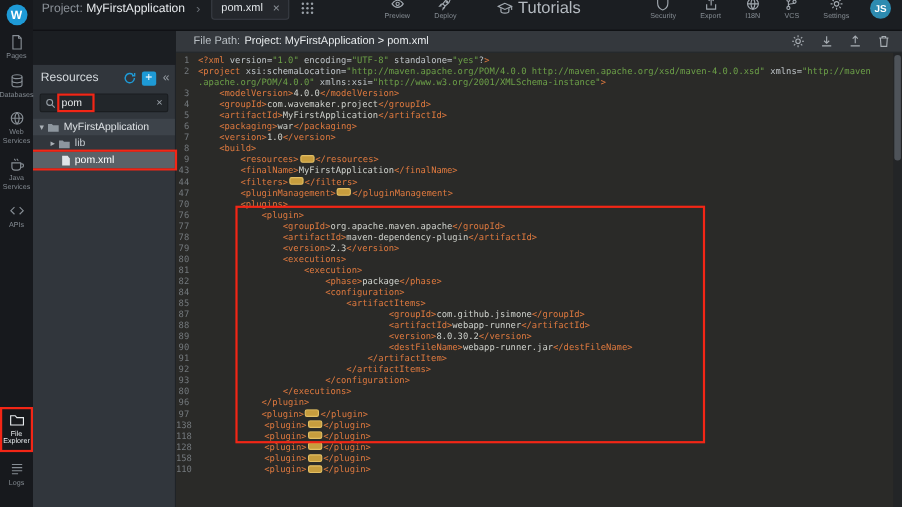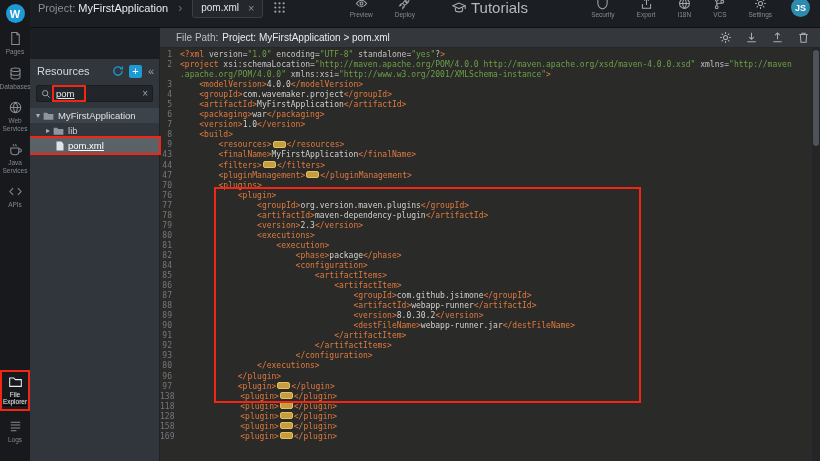--- a/index.html
+++ b/index.html
@@ -70,21 +70,21 @@
   .tag { color:var(--syntax_tag,#e07a3f); }
   .attr { color:var(--syntax_attr,#bfc5c9); }
   .str { color:var(--syntax_string,#6ca048); }
   .txt { color:var(--syntax_text,#cfd2cd); }
   .fold { display:inline-block; width:13px; height:7px; background:var(--fold_marker,#c79d3e); border:1px solid #e3bf63; border-radius:2px; vertical-align:middle; margin:0 1px 1px; cursor:pointer; }
 
   .vscroll { position:absolute; right:0; top:0; bottom:0; width:8px; background:#232527; }
   .vthumb { position:absolute; top:2px; left:1px; width:6px; height:96px; background:#4e5359; border-radius:3px; }
 
   
-  .annotated { outline:2px solid var(--annotation_red,#f32616);text-decoration:underline; }
+  .annotated { outline:2px solid var(--annotation_red,#f32616); }
   .annot-plugin { position:absolute; left:54px; top:139px; width:427px; height:216px; border:2px solid var(--annotation_red,#f32616); pointer-events:none; z-index:6; }
 </style>
 </head>
 <body>
 
 <div class="app">
 
   <nav class="sidebar">
     <div class="logo">
         <span>W</span>
@@ -342,21 +342,21 @@
           <div class="code-line">
             <span class="ln">70</span>
             <span class="lt"><span class="txt">        </span><span class="tag">&lt;plugins</span><span class="tag">&gt;</span></span>
           </div>
           <div class="code-line">
             <span class="ln">76</span>
             <span class="lt"><span class="txt">            </span><span class="tag">&lt;plugin</span><span class="tag">&gt;</span></span>
           </div>
           <div class="code-line">
             <span class="ln">77</span>
-            <span class="lt"><span class="txt">                </span><span class="tag">&lt;groupId</span><span class="tag">&gt;</span><span class="txt">org.version.maven.plugins</span><span class="tag">&lt;/groupId</span><span class="tag">&gt;</span></span>
+            <span class="lt"><span class="txt">                </span><span class="tag">&lt;groupId</span><span class="tag">&gt;</span><span class="txt">org.apache.maven.apache</span><span class="tag">&lt;/groupId</span><span class="tag">&gt;</span></span>
           </div>
           <div class="code-line">
             <span class="ln">78</span>
             <span class="lt"><span class="txt">                </span><span class="tag">&lt;artifactId</span><span class="tag">&gt;</span><span class="txt">maven-dependency-plugin</span><span class="tag">&lt;/artifactId</span><span class="tag">&gt;</span></span>
           </div>
           <div class="code-line">
             <span class="ln">79</span>
             <span class="lt"><span class="txt">                </span><span class="tag">&lt;version</span><span class="tag">&gt;</span><span class="txt">2.3</span><span class="tag">&lt;/version</span><span class="tag">&gt;</span></span>
           </div>
           <div class="code-line">
@@ -373,24 +373,20 @@
           </div>
           <div class="code-line">
             <span class="ln">84</span>
             <span class="lt"><span class="txt">                        </span><span class="tag">&lt;configuration</span><span class="tag">&gt;</span></span>
           </div>
           <div class="code-line">
             <span class="ln">85</span>
             <span class="lt"><span class="txt">                            </span><span class="tag">&lt;artifactItems</span><span class="tag">&gt;</span></span>
           </div>
           <div class="code-line">
-            <span class="ln">86</span>
-            <span class="lt"><span class="txt">                                </span><span class="tag">&lt;artifactItem</span><span class="tag">&gt;</span></span>
-          </div>
-          <div class="code-line">
             <span class="ln">87</span>
             <span class="lt"><span class="txt">                                    </span><span class="tag">&lt;groupId</span><span class="tag">&gt;</span><span class="txt">com.github.jsimone</span><span class="tag">&lt;/groupId</span><span class="tag">&gt;</span></span>
           </div>
           <div class="code-line">
             <span class="ln">88</span>
             <span class="lt"><span class="txt">                                    </span><span class="tag">&lt;artifactId</span><span class="tag">&gt;</span><span class="txt">webapp-runner</span><span class="tag">&lt;/artifactId</span><span class="tag">&gt;</span></span>
           </div>
           <div class="code-line">
             <span class="ln">89</span>
             <span class="lt"><span class="txt">                                    </span><span class="tag">&lt;version</span><span class="tag">&gt;</span><span class="txt">8.0.30.2</span><span class="tag">&lt;/version</span><span class="tag">&gt;</span></span>
@@ -433,21 +429,21 @@
           </div>
           <div class="code-line">
             <span class="ln">128</span>
             <span class="lt"><span class="txt">            </span><span class="tag">&lt;plugin</span><span class="tag">&gt;</span><span class="fold"></span><span class="tag">&lt;/plugin</span><span class="tag">&gt;</span></span>
           </div>
           <div class="code-line">
             <span class="ln">158</span>
             <span class="lt"><span class="txt">            </span><span class="tag">&lt;plugin</span><span class="tag">&gt;</span><span class="fold"></span><span class="tag">&lt;/plugin</span><span class="tag">&gt;</span></span>
           </div>
           <div class="code-line">
-            <span class="ln">169</span>
+            <span class="ln">110</span>
             <span class="lt"><span class="txt">            </span><span class="tag">&lt;plugin</span><span class="tag">&gt;</span><span class="fold"></span><span class="tag">&lt;/plugin</span><span class="tag">&gt;</span></span>
           </div>
         </div>
       <div class="annot-plugin"></div>
       <div class="vscroll">
           <div class="vthumb"></div>
         </div>
     </div>
   </main>
 

